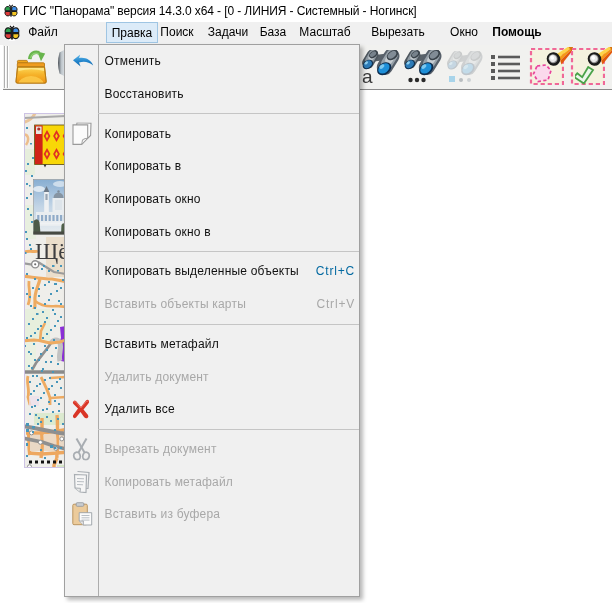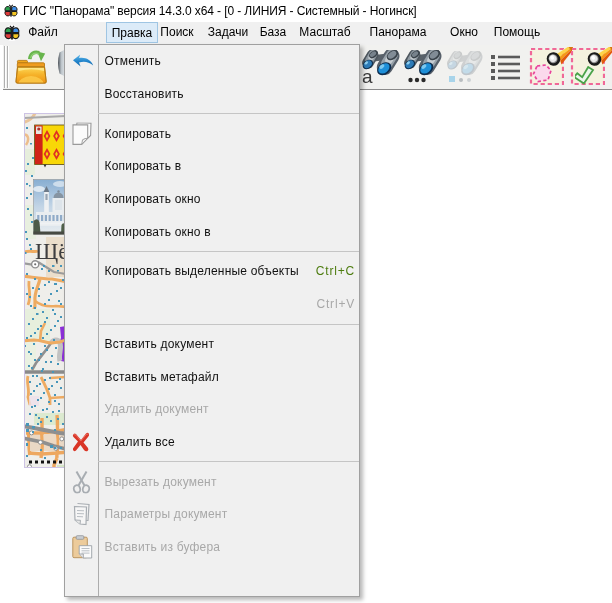--- a/index.html
+++ b/index.html
@@ -9,21 +9,21 @@
 #menubar{position:absolute;left:0;top:22px;width:612px;height:36px;background:#f0f0f0;border-bottom:1px solid #999;}
 .mi{position:absolute;top:0;height:21px;line-height:21px;font-size:12px;color:#000;text-align:center;}
 #toolbar{position:absolute;left:0;top:45px;width:612px;height:45px;background:#f1f1ef;border-bottom:1px solid #8a8a8a;}
 .grip{position:absolute;top:1px;height:42px;width:2px;background:#fff;border-left:1px solid #b0b0b0;}
 #mapwin{position:absolute;left:24px;top:113px;width:42px;height:355px;}
 #menu{position:absolute;left:64px;top:44px;width:296px;height:553px;background:#f0f0f0;border:1px solid #a0a0a0;
  box-shadow:3px 3px 4px rgba(0,0,0,0.28);}
 #menu .vline{position:absolute;left:33px;top:0;bottom:0;width:1px;background:#acacac;}
 .item{position:relative;height:32.7px;}
 .item .txt{position:absolute;left:39.5px;top:50%;transform:translateY(-50%);font-size:12px;letter-spacing:0.2px;color:#111;white-space:nowrap;}
-.item .sc{position:absolute;right:4px;top:50%;transform:translateY(-50%);font-size:12px;letter-spacing:0.8px;color:#4d7c0f;}
+.item .sc{position:absolute;right:4px;top:50%;transform:translateY(-50%);font-size:12px;letter-spacing:0.8px;color:#0369a1;}
 .item.dis .txt,.item.dis .sc{color:#a8a8a8;}
 .sep{height:7px;position:relative;}
 .sep:after{content:"";position:absolute;left:33px;right:0;top:3px;height:1px;background:#c5c5c5;}
 .hl{position:absolute;left:2px;right:4px;top:0.5px;bottom:0.5px;background:#e2ecf7;border:2px solid #a3d0ee;}
 .icon{position:absolute;left:7px;top:50%;transform:translateY(-50%);}
 </style></head>
 <body>
 <svg width="0" height="0" style="position:absolute">
     <defs>
  <g id="bfly">
@@ -47,23 +47,23 @@
   <circle cx="7" cy="7" r="7" fill="#fff"></circle>
       <use href="#bfly"></use>
  </svg>
  <div class="mi" style="left:21px;width:44px;">Файл</div>
  <div class="mi" style="left:66px;width:52px;background:#dcebf8;border:1px solid #9fc5e3;margin-left:40px;">Правка</div>
  <div class="mi" style="left:120px;width:40px;margin-top:36px;">Вид</div>
  <div class="mi" style="left:153px;width:48px;">Поиск</div>
  <div class="mi" style="left:203px;width:50px;">Задачи</div>
  <div class="mi" style="left:253px;width:40px;">База</div>
  <div class="mi" style="left:293px;width:64px;">Масштаб</div>
- <div class="mi" style="left:357px;width:82px;">Панорама</div>
+ <div class="mi" style="left:357px;width:82px;">Вырезать</div>
  <div class="mi" style="left:439px;width:50px;">Окно</div>
- <div class="mi" style="left:487px;width:60px;">Помощь</div>
+ <div class="mi" style="left:487px;width:60px;font-weight:bold;">Помощь</div>
 </div>
 <div id="toolbar">
  <div style="position:absolute;left:0;top:0;width:2.5px;height:45px;background:#fff;"></div>
  <div class="grip" style="left:4px"></div>
  <div class="grip" style="left:7px"></div>
  <svg id="folder" width="32" height="36" style="position:absolute;left:15px;top:4px" viewBox="0 0 32 36">
   <defs>
    <linearGradient id="fg" x1="0" y1="0" x2="0" y2="1">
     <stop offset="0" stop-color="#fdd858"></stop>
           <stop offset="0.45" stop-color="#f6b42b"></stop>
@@ -495,26 +495,24 @@
     </div>
  <div class="item">
       <span class="txt">Копировать окно в</span>
     </div>
  <div class="sep"></div>
  <div class="item">
       <span class="txt">Копировать выделенные объекты</span>
       <span class="sc">Ctrl+C</span>
     </div>
  <div class="item dis">
+      <span class="txt">Вставить объекты карты</span>
       <span class="sc">Ctrl+V</span>
     </div>
  <div class="sep"></div>
- <div class="item">
-      <span class="txt">Вставить документ</span>
-    </div>
  <div class="item">
       <span class="txt">Вставить метафайл</span>
     </div>
  <div class="item dis">
       <span class="txt">Удалить документ</span>
     </div>
  <div class="item">
       <svg class="icon" width="18" height="20" viewBox="0 0 18 20">
    <path d="M1,3 Q2,0.5 4,2 L9,8 L14,1.5 Q16,0 17,2 Q17.5,3.5 16,5 L11.5,10.5 L16,16 Q17,18 15.5,19 Q13.5,19.8 12,18 L8.5,13 L4,18.5 Q2,20 1,18 Q0.5,16.5 2,15 L6,9.5 L1.5,5 Q0.5,4 1,3 Z" fill="#d93526"></path>
    <path d="M2,3.2 Q2.6,2 4,3.2 L8.8,9 L14.5,2.2 Q15.5,1.5 16,2.8" fill="none" stroke="#ee7a6e" stroke-width="0.8"></path>
@@ -537,21 +535,21 @@
       <svg class="icon" width="20" height="23" viewBox="0 0 20 23">
    <path d="M5.5,1 L17,2 L16,18 L14,18" fill="#f4f4f4" stroke="#a8adb2" stroke-width="1.2"></path>
    <path d="M2.5,4 L14.5,4.5 L14,22 L8,21.5 L3,17.5 Z" fill="#f6f6f6" stroke="#a8adb2" stroke-width="1.2"></path>
    <g stroke="#b8bdc2" stroke-width="1">
           <line x1="5" y1="8" x2="12" y2="8.3"></line>
           <line x1="5" y1="11" x2="12" y2="11.3"></line>
           <line x1="5" y1="14" x2="11" y2="14.3"></line>
         </g>
    <path d="M8,21.5 L8.5,17.8 L3,17.5" fill="#e8e8e8" stroke="#a8adb2" stroke-width="1"></path>
   </svg>
-      <span class="txt">Параметры документ</span>
+      <span class="txt">Копировать метафайл</span>
     </div>
  <div class="item dis">
       <svg class="icon" width="21" height="24" viewBox="0 0 21 24">
    <rect x="0.8" y="2.2" width="14.5" height="20.5" rx="1.2" fill="#eccb9b" stroke="#bb9560" stroke-width="1"></rect>
    <rect x="4.2" y="0.7" width="7.6" height="3.6" rx="1" fill="#c9cdd1" stroke="#8f949a" stroke-width="0.8"></rect>
    <path d="M7.2,10.7 L19.7,10.7 L19.7,23 L11.4,23 L7.2,19 Z" fill="#fafafa" stroke="#9aa0a6" stroke-width="0.9"></path>
    <g stroke="#b9bfc5" stroke-width="1">
           <line x1="9.5" y1="13.5" x2="17.5" y2="13.5"></line>
           <line x1="9.5" y1="15.8" x2="17.5" y2="15.8"></line>
           <line x1="9.5" y1="18.1" x2="17.5" y2="18.1"></line>

